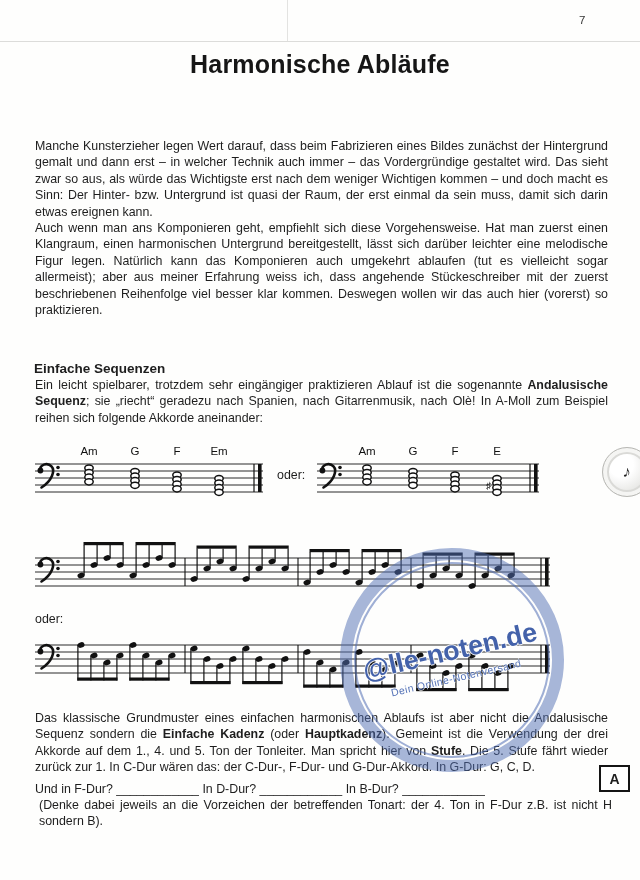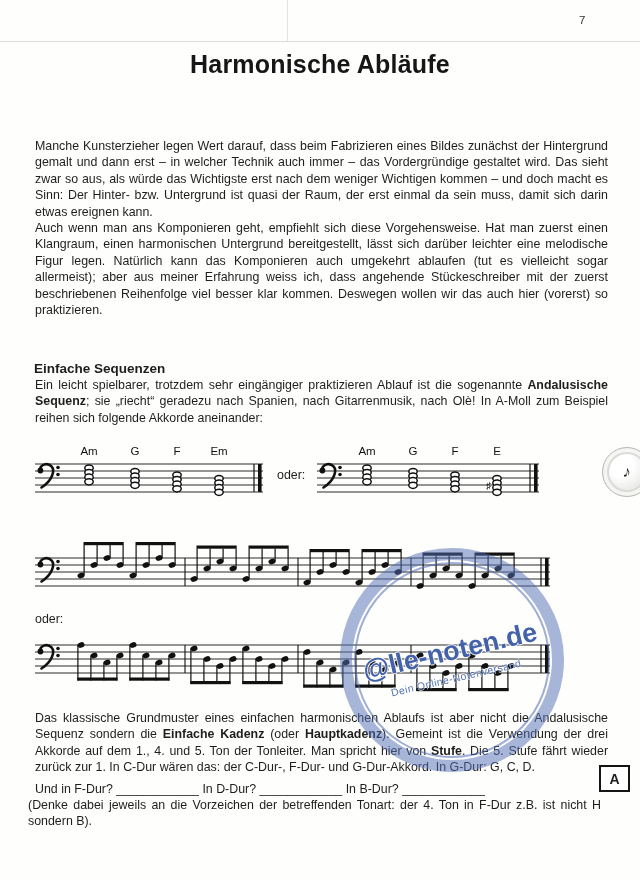--- a/index.html
+++ b/index.html
@@ -17,21 +17,21 @@
   .sec-head{position:absolute;top:349px;left:22px;margin:12px;font-size:13.5px;font-weight:bold;text-align:center;}
   .p3{position:absolute;top:377px;left:35px;width:573px;}
   .chords-row{position:absolute;top:444px;left:35px;width:573px;display:flex;align-items:center;}
   .oder-inline{font-size:12.4px;margin:0 12px 0 14px;}
   #melody1{position:absolute;top:536px;left:35px;}
   .caption{position:absolute;top:515px;left:35px;}
   .oder2{position:absolute;top:612px;left:35px;font-size:12.4px;}
   #melody2{position:absolute;top:631px;left:35px;}
   .p5{position:absolute;top:710px;left:35px;width:573px;}
   .blanks{position:absolute;top:781px;left:35px;}
-  .p7{position:absolute;top:797px;left:28px;width:573px;}
+  .p7{position:absolute;top:797px;left:39px;width:573px;}
   .footer{position:absolute;top:849px;left:0;right:0;text-align:center;font-size:10.5px;color:#333;}
   .a-box{position:absolute;top:765px;left:599px;width:27px;height:23px;border:2.5px solid #141414;
          background:#fff;display:flex;align-items:center;justify-content:center;
          font-size:14px;font-weight:bold;}
   .edge-emblem{position:absolute;top:447px;left:602px;width:48px;height:48px;border-radius:50%;
          background:radial-gradient(circle at 38% 35%, #ffffff 28%, #ececea 58%, #cfcfcc 100%);
          border:1px solid #b8b8b4;box-shadow:inset 0 0 0 4px #f5f5f3, inset 0 0 0 6px #dadad7;
          display:flex;align-items:center;justify-content:center;}
   .edge-emblem span{font-size:16px;color:#1a1a1a;transform:rotate(8deg);}
   .watermark{position:absolute;top:548px;left:340px;width:224px;height:224px;

